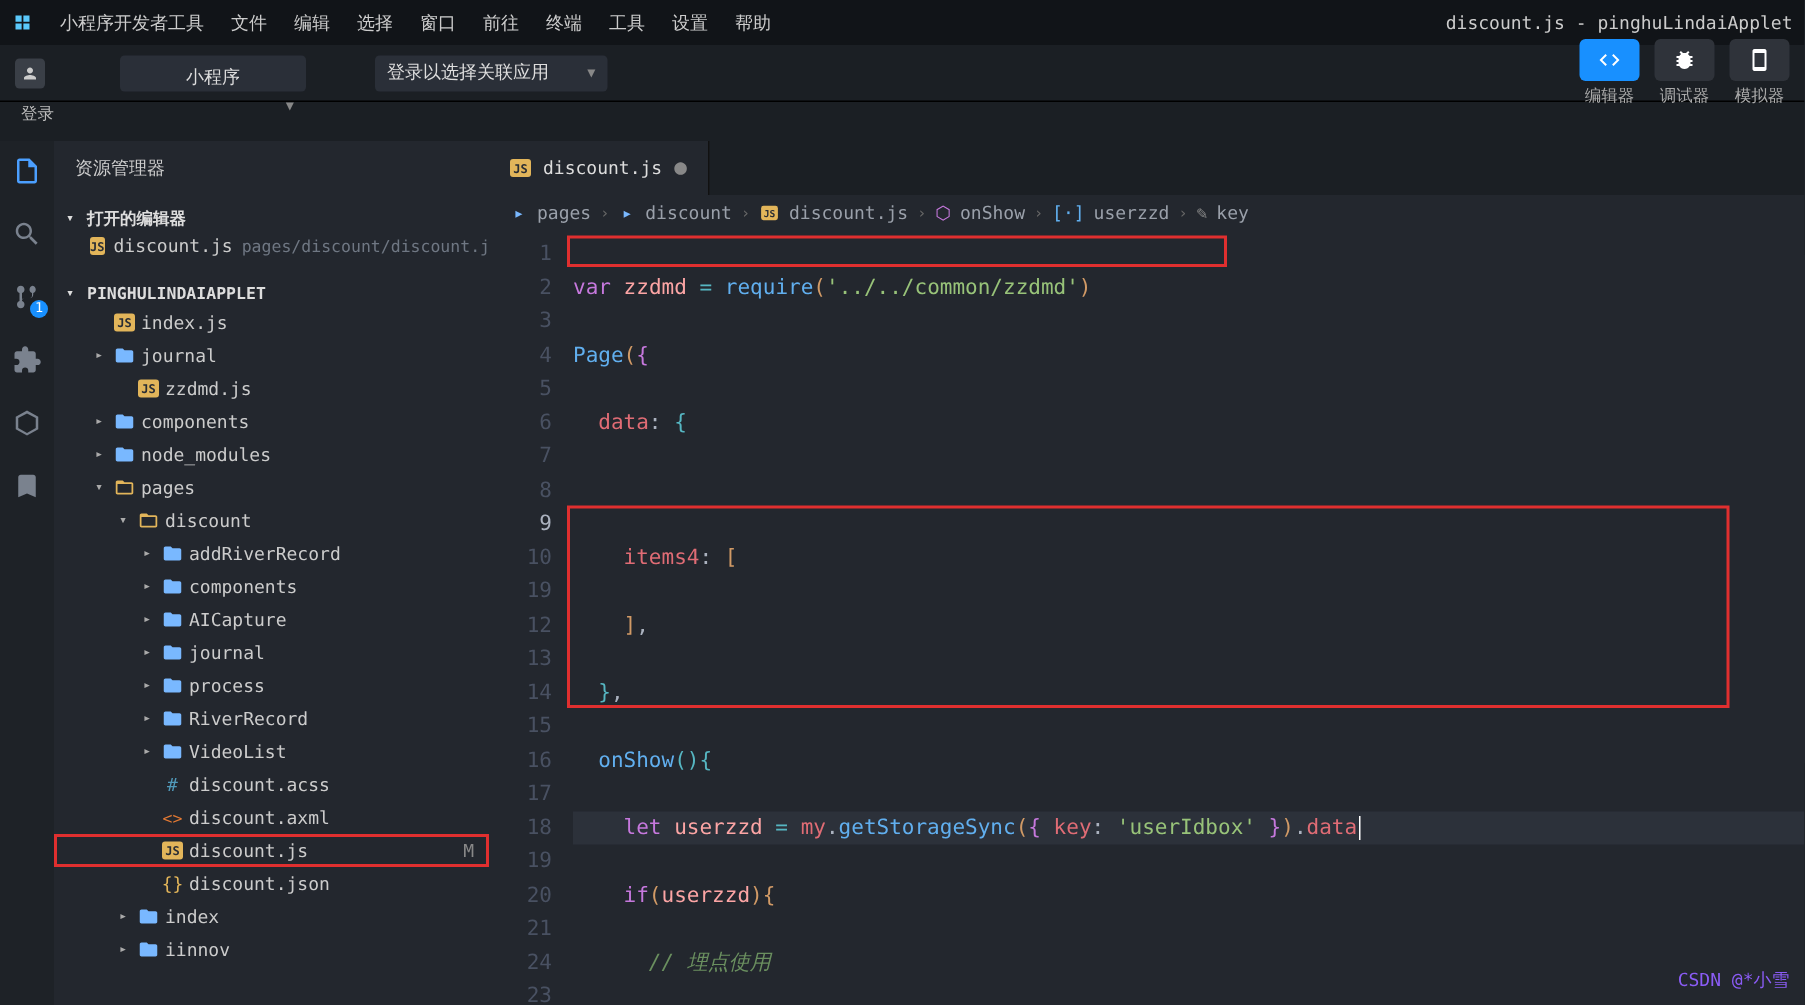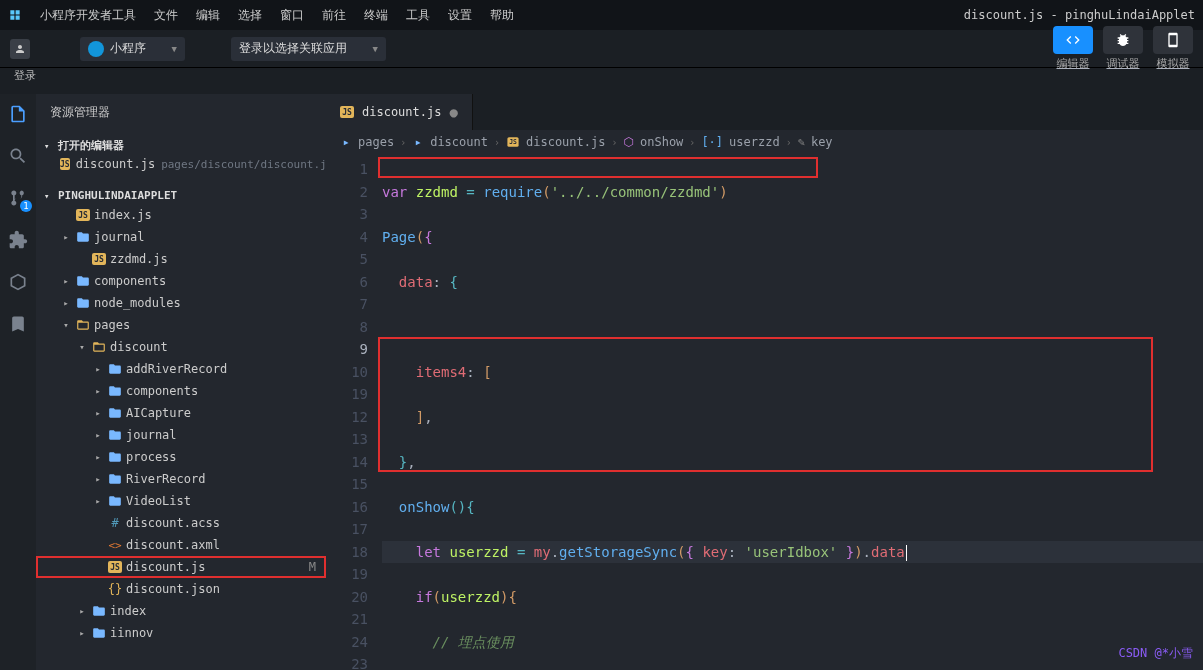--- a/index.html
+++ b/index.html
@@ -8,21 +8,21 @@
 .menubar .left{display:flex;gap:18px;align-items:center;}
 .menubar .left span{font-size:12px;}
 .menubar .right{margin-left:auto;font-size:12px;color:#ccc;}
 .logo-icon{width:14px;height:14px;display:inline-block;color:#5ac8fa;}
 .toolbar{height:38px;background:#1b1f24;display:flex;align-items:center;padding:0 10px;gap:10px;border-bottom:1px solid #000;}
 .user-icon{width:20px;height:20px;background:#3a3f47;border-radius:3px;display:flex;align-items:center;justify-content:center;}
 .user-icon svg{width:12px;height:12px;fill:#ccc;}
 .dropdown{background:#2a2f38;height:24px;border-radius:3px;display:flex;align-items:center;padding:0 8px;gap:6px;font-size:12px;color:#ddd;}
 .dropdown .chev{font-size:9px;color:#888;}
 .app-badge{width:16px;height:16px;background:#1296db;border-radius:50%;display:inline-block;}
-.btn-group{margin-left:auto;display:flex;gap:10px;text-decoration:underline;}
+.btn-group{margin-left:auto;display:flex;gap:10px;}
 .sq-btn{width:40px;height:28px;border-radius:4px;display:flex;align-items:center;justify-content:center;background:#2f333a;}
 .sq-btn.active{background:#1890ff;}
 .sq-btn svg{width:16px;height:16px;fill:#fff;}
 .btn-label{width:40px;text-align:center;font-size:11px;color:#aaa;}
 .login-row{height:26px;background:#1b1f24;padding-left:14px;font-size:11px;color:#bbb;display:flex;align-items:flex-start;}
 .main{display:flex;height:calc(670px - 30px - 38px - 26px);}
 .activity-bar{width:36px;background:#1e2227;display:flex;flex-direction:column;align-items:center;padding-top:8px;gap:18px;}
 .activity-bar .ab-item{width:24px;height:24px;display:flex;align-items:center;justify-content:center;color:#7a828e;position:relative;}
 .activity-bar .ab-item.active{color:#4b9fff;}
 .activity-bar .ab-item .badge{position:absolute;bottom:-2px;right:-2px;background:#1890ff;color:#fff;font-size:9px;width:12px;height:12px;border-radius:50%;display:flex;align-items:center;justify-content:center;}
@@ -48,21 +48,21 @@
 .tab .dot{color:#888;font-size:14px;}
 .breadcrumb{height:24px;display:flex;align-items:center;padding:0 14px;gap:6px;font-size:12px;color:#9aa0aa;background:#23272e;}
 .breadcrumb .sep{color:#666;font-size:10px;}
 .bc-icon{width:12px;height:12px;display:inline-flex;align-items:center;justify-content:center;}
 .editor{flex:1;display:flex;font-family:Consolas,monospace;font-size:14px;line-height:22.5px;overflow:hidden;position:relative;}
 .gutter{width:56px;text-align:right;padding-right:14px;color:#495162;padding-top:4px;}
 .code{flex:1;padding-top:4px;white-space:pre;position:relative;}
 .code-line{height:22.5px;}
 .code-line.current{background:#2c313a;}
 .t-kw{color:#c678dd;}
-.t-var{color:#bef264;}
+.t-var{color:#fca5a5;}
 .t-fn{color:#61afef;}
 .t-str{color:#98c379;}
 .t-punc{color:#abb2bf;}
 .t-op{color:#56b6c2;}
 .t-prop{color:#e06c75;}
 .t-iden{color:#e06c75;}
 .t-obj{color:#e06c75;}
 .t-comment{color:#6a8f5f;font-style:italic;}
 .t-par{color:#d19a66;}
 .t-par2{color:#c678dd;}
@@ -95,21 +95,21 @@
   <div class="right">discount.js - pinghuLindaiApplet</div>
 </div>
 
 <div class="toolbar">
   <div class="user-icon">
     <svg viewBox="0 0 24 24">
         <path d="M12 12c2.2 0 4-1.8 4-4s-1.8-4-4-4-4 1.8-4 4 1.8 4 4 4zm0 2c-2.7 0-8 1.3-8 4v2h16v-2c0-2.7-5.3-4-8-4z"></path>
       </svg>
   </div>
   <div style="width:30px"></div>
-  <div class="dropdown" style="width:105px;">
+  <div class="dropdown" style="width:124px;flex-direction:column;">
     <span class="app-badge"></span>
     <span>小程序</span>
     <span class="chev" style="margin-left:auto;">▼</span>
   </div>
   <div class="dropdown" style="width:155px;margin-left:36px;">
     <span>登录以选择关联应用</span>
     <span class="chev" style="margin-left:auto;">▼</span>
   </div>
   <div class="btn-group">
     <div style="display:flex;flex-direction:column;align-items:center;gap:2px;">

